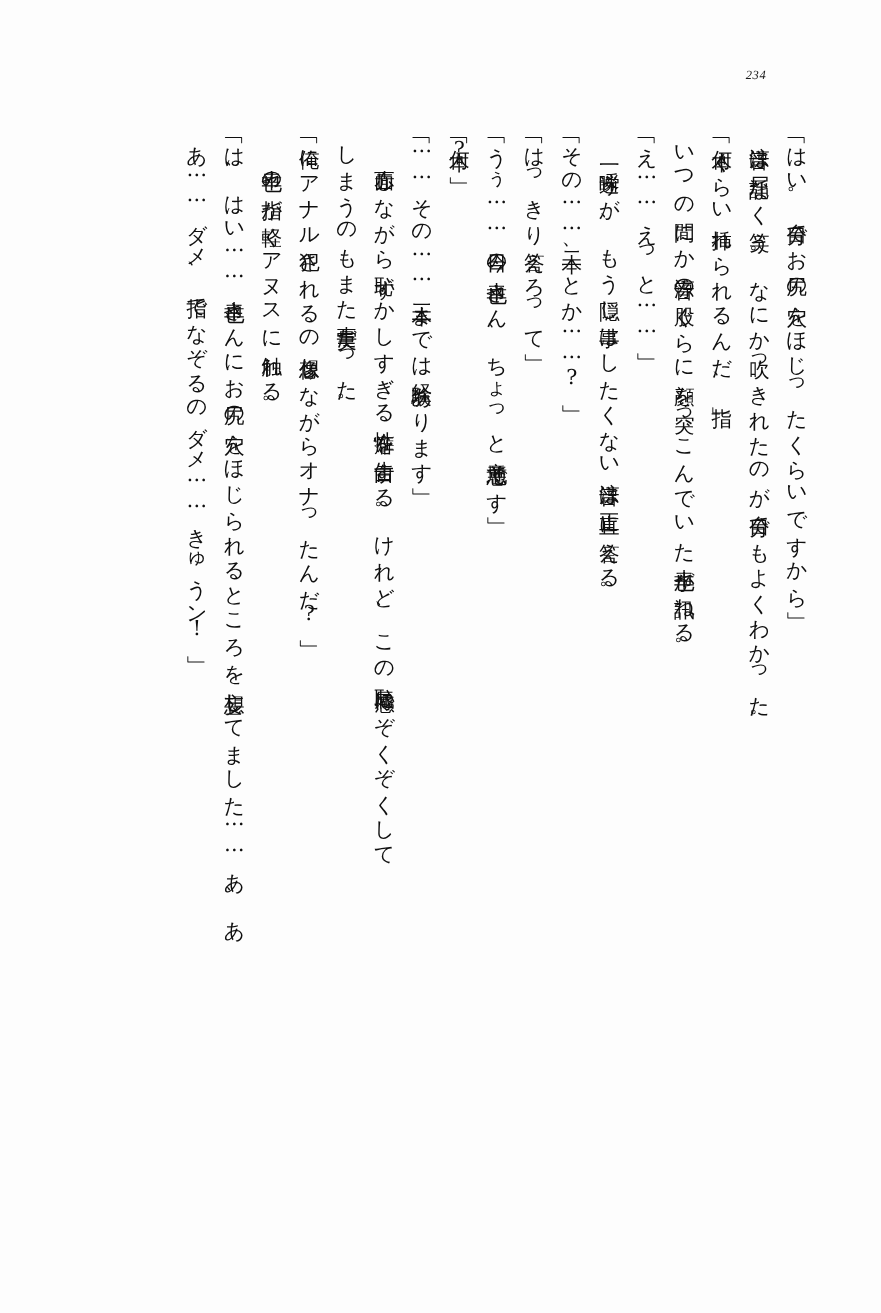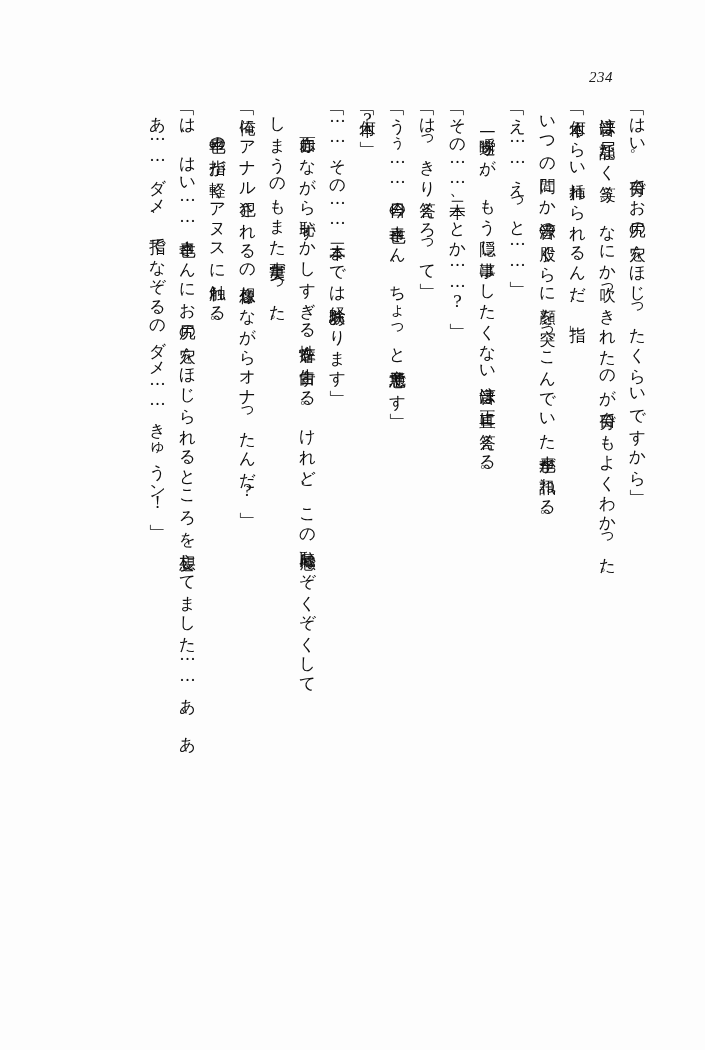--- a/index.html
+++ b/index.html
@@ -17,23 +17,23 @@
   }
 
   .page {
     position: absolute;
     inset: 0;
     background: #fdfdfd;
   }
 
   .page-number {
     position: absolute;
-    top: 69px;
+    top: 55px;
     right: 92px;
-    font-size: 15px;
+    font-size: 10px;
     font-style: italic;
     font-family: "Liberation Serif", "DejaVu Serif", serif;
     color: #1a1a1a;
     letter-spacing: 0.5px;
   }
 
   .text-body {
     position: absolute;
     top: 105px;
     right: 60px;

